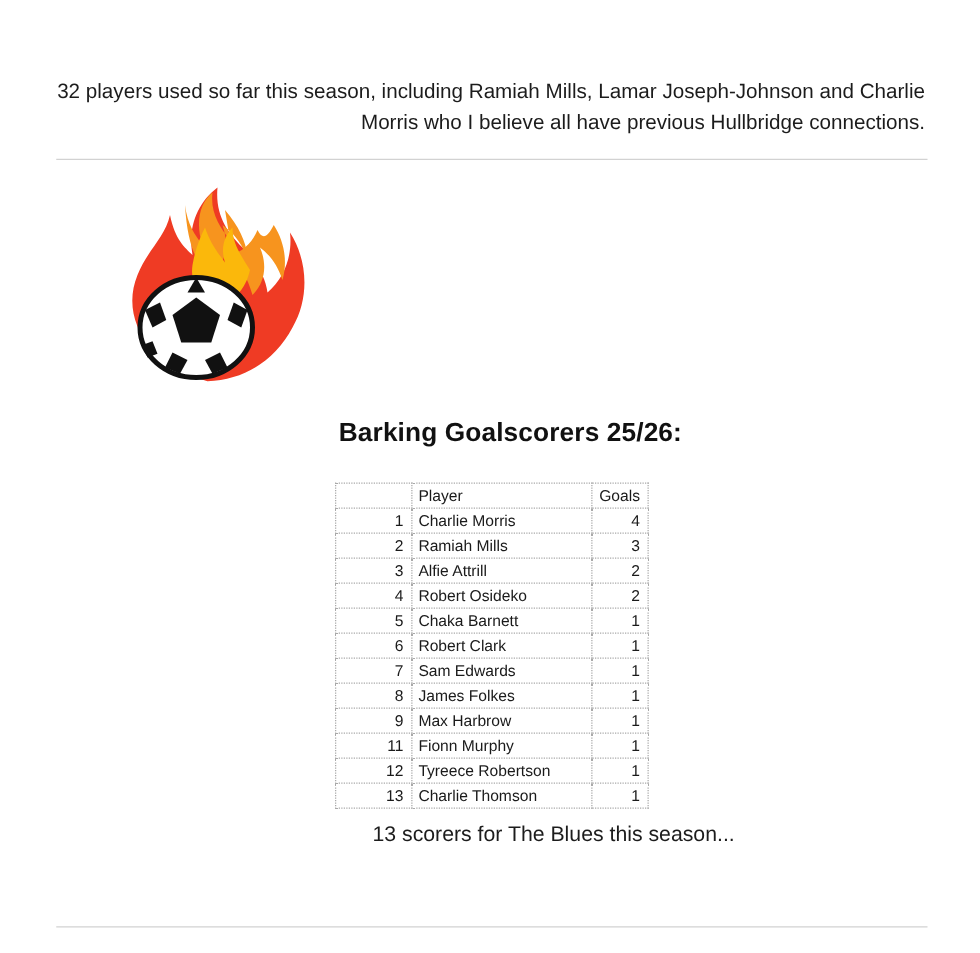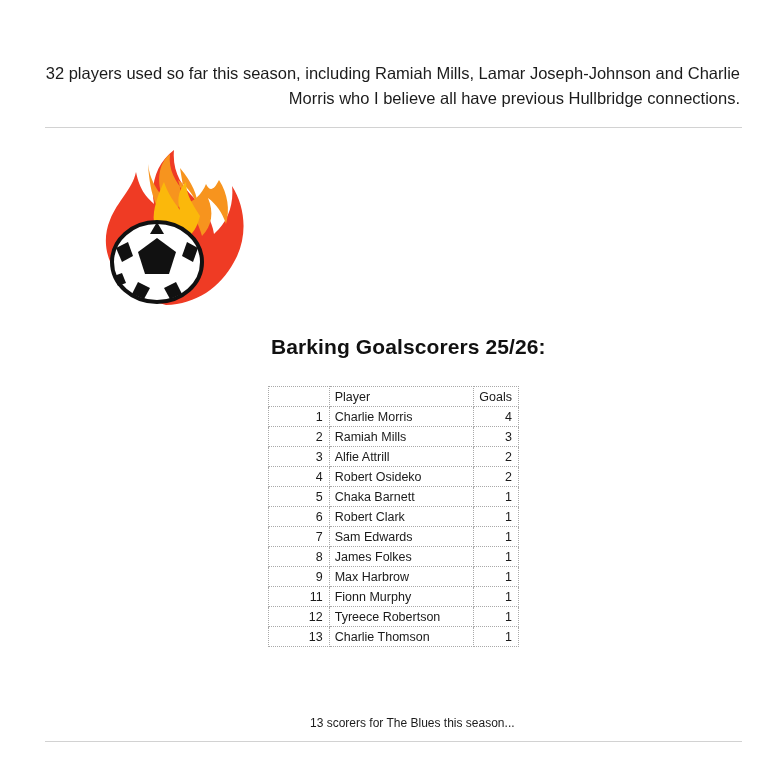--- a/index.html
+++ b/index.html
@@ -93,24 +93,23 @@
     text-align: right;
     padding-right: 6px;
     margin-left: 26px;
   }
   table.scorers thead td {
     color: #1a1a1a;
   }
   .caption {
     position: absolute;
     left: 298px;
-    top: 716px;
-    font-size: 12px;
+    top: 658px;
+    font-size: 17px;
     color: #1c1c1c;
-    margin-left: 12px;
   }
 </style>
 </head>
 <body>
 
 <div class="page">
 
   <p class="intro">32 players used so far this season, including Ramiah Mills, Lamar Joseph-Johnson and Charlie Morris who I believe all have previous Hullbridge connections.</p>
 
   <div class="divider divider-top"></div>

